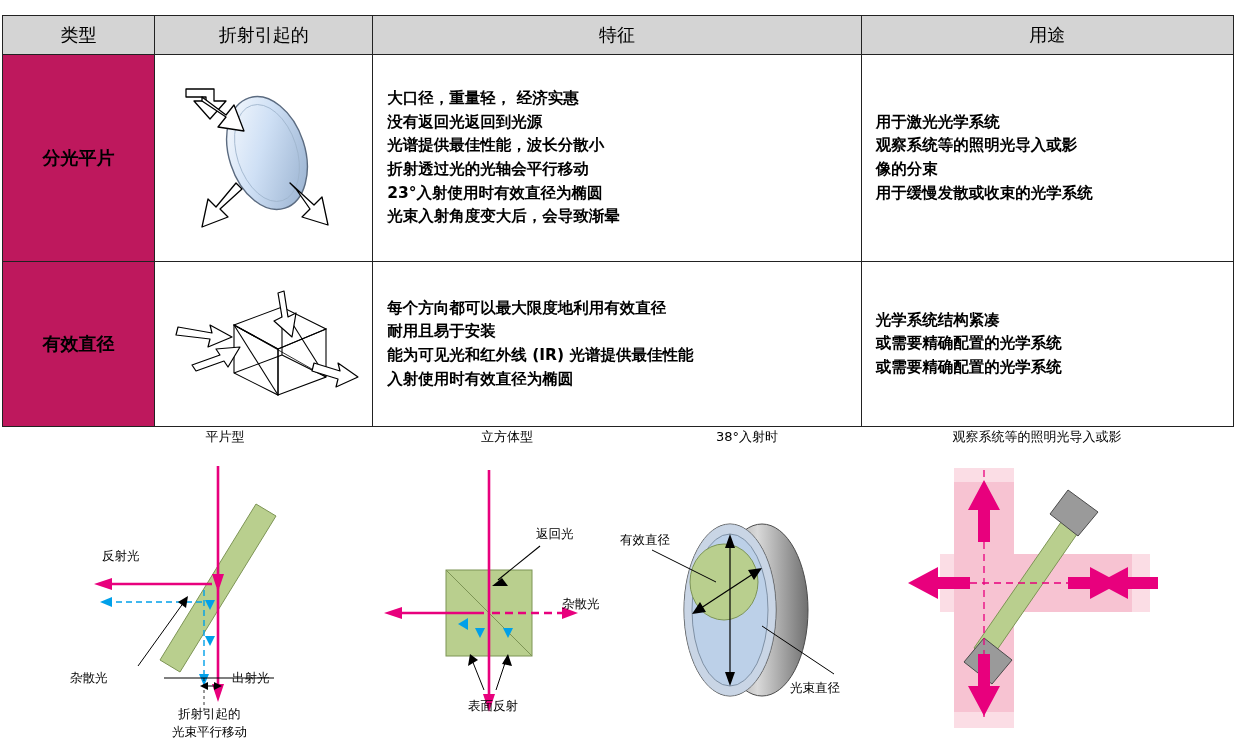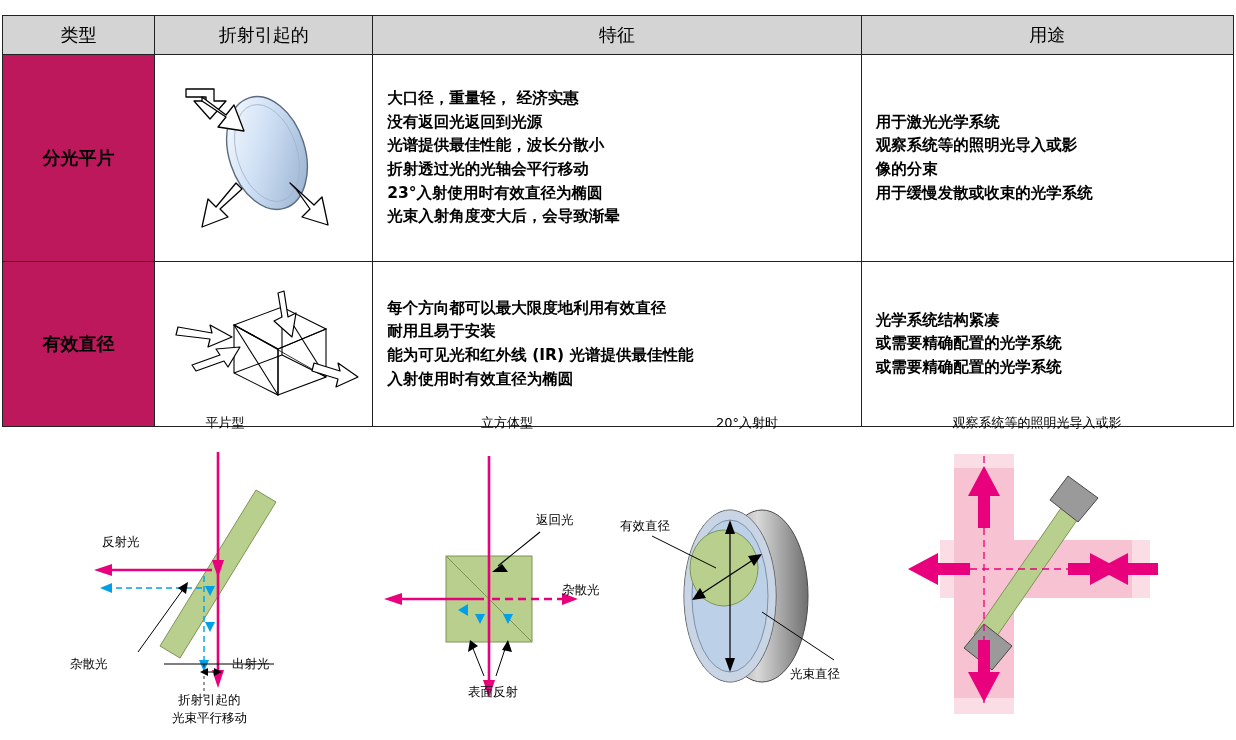--- a/index.html
+++ b/index.html
@@ -65,21 +65,21 @@
   }
   td.text-cell .ln { white-space: nowrap; }
 
   .row1 td { height: 190px; }
   .row2 td { height: 148px; }
 
   
   .figures {
     position: absolute;
     left: 0;
-    top: 404px;
+    top: 418px;
     width: 1236px;
     height: 322px;
   }
   .fig {
     position: absolute;
     top: 0;
   }
   .fig-title {
     position: absolute;
     top: 10px;
@@ -285,21 +285,21 @@
       <line x1="124" y1="240" x2="134" y2="210" stroke="#000" stroke-width="1"></line>
       <polygon points="136,204 130,214 140,216" fill="#000"></polygon>
 
       <text x="164" y="88" font-size="12.5" font-family="DejaVu Sans, sans-serif">返回光</text>
       <text x="190" y="158" font-size="12.5" font-family="DejaVu Sans, sans-serif">杂散光</text>
       <text x="96" y="260" font-size="12.5" font-family="DejaVu Sans, sans-serif">表面反射</text>
     </svg>
   </div>
 
   <div class="fig f3">
-    <div class="fig-title">20°入射时</div>
+    <div class="fig-title">38°入射时</div>
     <svg class="fig-body" width="270" height="290" viewBox="0 0 270 290">
       <defs>
         <linearGradient id="ring" x1="0" y1="0" x2="1" y2="0">
           <stop offset="0%" stop-color="#8d8d8d"></stop>
           <stop offset="45%" stop-color="#d9d9d9"></stop>
           <stop offset="100%" stop-color="#6f6f6f"></stop>
         </linearGradient>
       </defs>
 
       <ellipse cx="150" cy="160" rx="46" ry="86" fill="url(#ring)" stroke="#4a4a4a" stroke-width="1"></ellipse>

